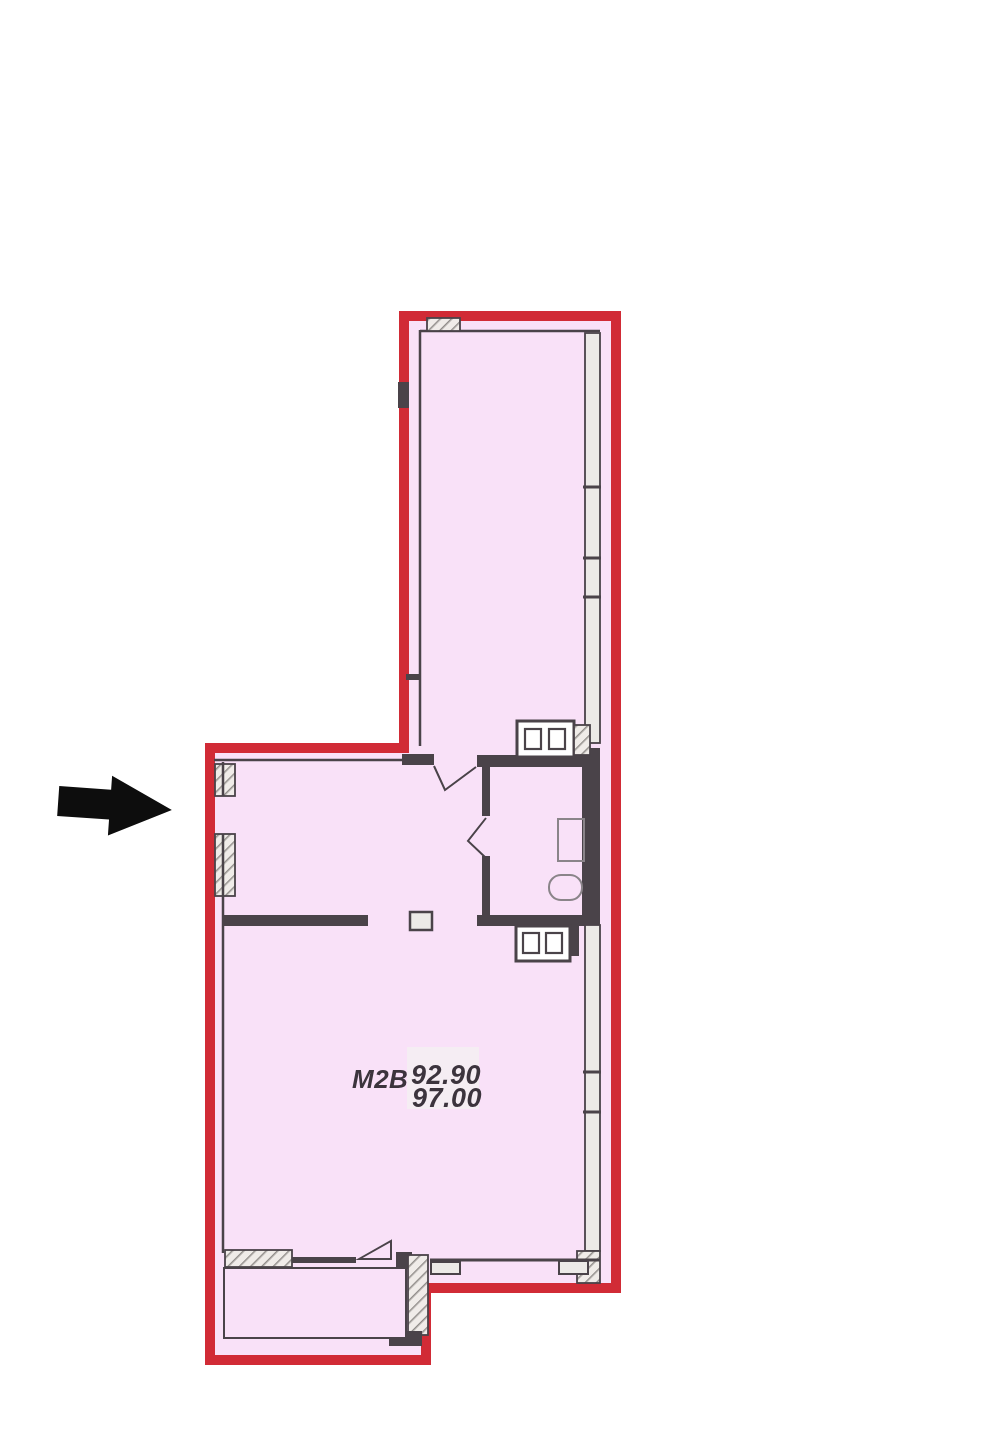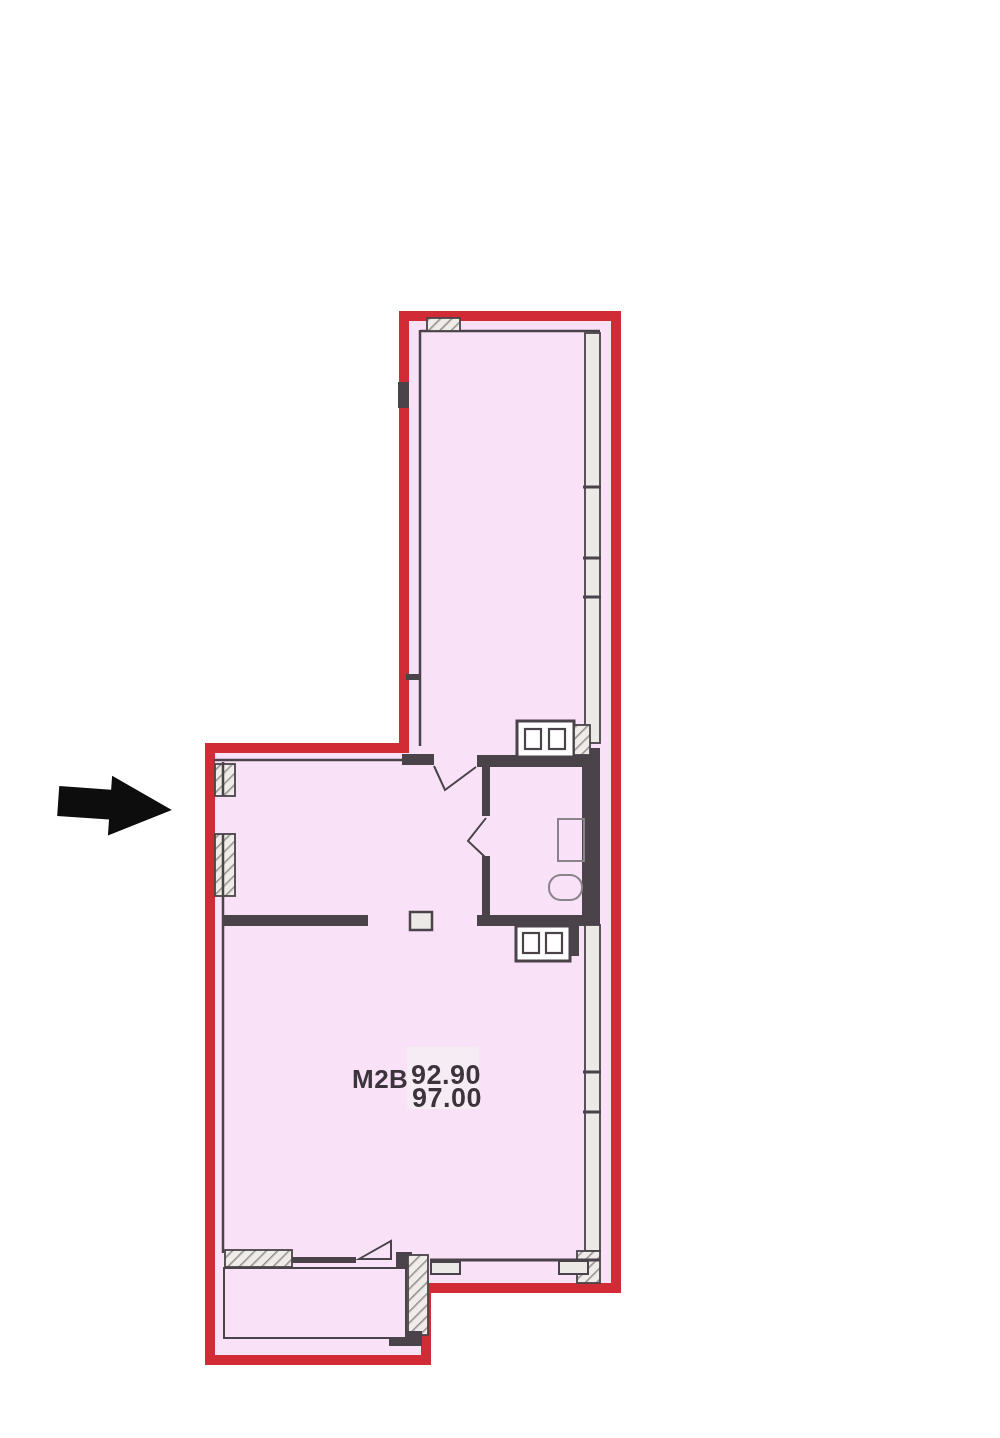--- a/index.html
+++ b/index.html
@@ -15,21 +15,21 @@
     --highlight:#f5edf3;
     --page_bg:#ffffff;
   }
   html,body{margin:0;padding:0;}
   body{
     width:1000px;height:1438px;
     background:var(--page_bg);
     overflow:hidden;
     font-family:"Liberation Sans",sans-serif;
   }
-  .stage{position:relative;width:1000px;height:1438px;}
+  .stage{position:relative;width:1000px;height:1438px;font-style:italic;}
   svg{position:absolute;left:0;top:0;}
   .thinwall{stroke:var(--wall);fill:none;}
   .solidwall{fill:var(--wall);stroke:none;}
   .windowband{fill:var(--window);stroke:var(--wall);stroke-width:1.8;}
   .hatched{fill:url(#hatch);stroke:var(--wall);stroke-width:1.8;}
   .shaft{fill:#ffffff;stroke:var(--wall);stroke-width:3;}
   .shaft-inner{fill:#ffffff;stroke:var(--wall);stroke-width:2.2;}
   .fixture{fill:none;stroke:var(--fixture);stroke-width:2;}
   .plan-label{font-family:"Liberation Sans",sans-serif;font-weight:700;font-size:26px;fill:var(--label);letter-spacing:0.5px;}
   .plan-label-num{font-family:"Liberation Sans",sans-serif;font-weight:700;font-size:27px;fill:var(--label);letter-spacing:0.5px;}

